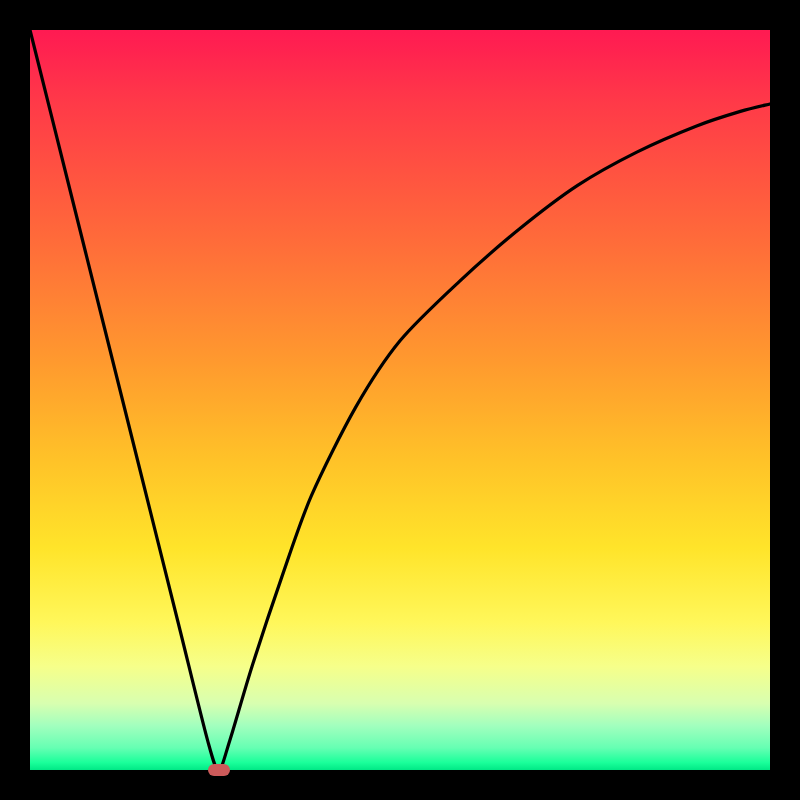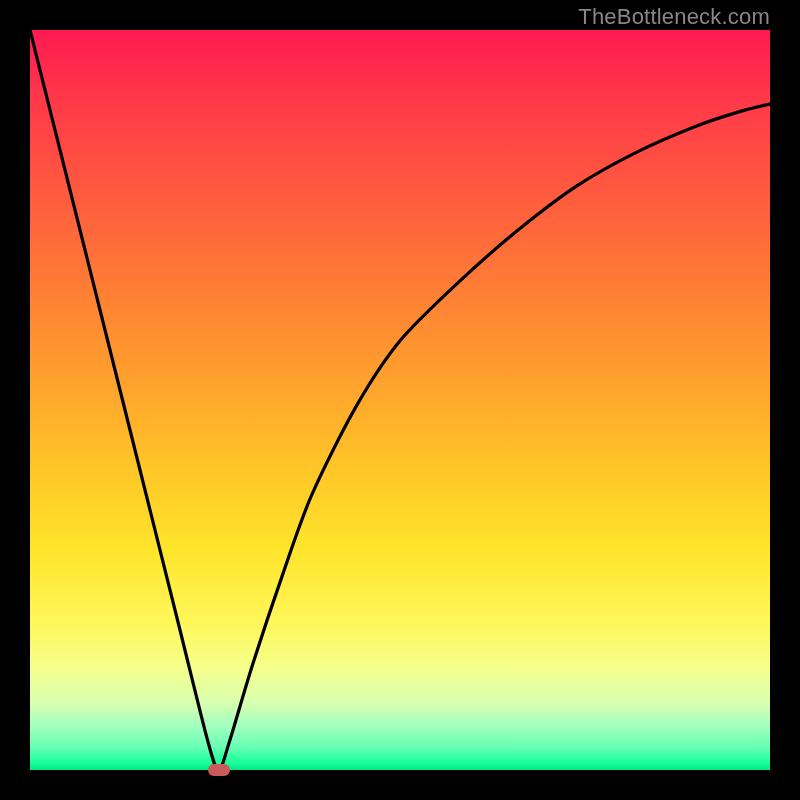--- a/index.html
+++ b/index.html
@@ -84,14 +84,13 @@
   <div class="plot-frame">
     <div class="plot-area"></div>
 
     <svg class="curve" viewBox="0 0 740 740" preserveAspectRatio="none">
       <path id="curve-path" fill="none" stroke="#000" stroke-width="3.2" stroke-linecap="round" stroke-linejoin="round" d="M 0.00 0.00 C 5.24 20.97, 26.52 106.07, 37.00 148.00 C 47.48 189.93, 63.52 254.07, 74.00 296.00 C 84.48 337.93, 100.52 402.07, 111.00 444.00 C 121.48 485.93, 138.56 554.26, 148.00 592.00 C 157.44 629.74, 171.83 689.43, 177.60 710.40 C 183.37 731.37, 185.56 740.00, 188.70 740.00 C 191.85 740.00, 195.08 725.08, 199.80 710.40 C 204.52 695.72, 214.66 659.46, 222.00 636.40 C 229.34 613.34, 243.21 571.71, 251.60 547.60 C 259.99 523.49, 270.72 490.31, 281.20 466.20 C 291.68 442.09, 313.02 399.42, 325.60 377.40 C 338.18 355.39, 355.32 328.62, 370.00 310.80 C 384.68 292.98, 412.43 267.32, 429.20 251.60 C 445.97 235.87, 471.63 213.43, 488.40 199.80 C 505.17 186.17, 530.83 166.41, 547.60 155.40 C 564.37 144.39, 590.03 130.49, 606.80 122.10 C 623.57 113.71, 651.32 101.97, 666.00 96.20 C 680.68 90.43, 699.92 84.54, 710.40 81.40 C 720.88 78.25, 735.81 75.05, 740.00 74.00"></path>
     </svg>
 
     <div id="min-marker" class="marker" style="left: 188.7px; top: 740px; background: rgb(204, 90, 90);"></div>
   </div>
 
-  <div class="watermark">TheBottleneck.com</div>
 </div>
 
 </body></html>

